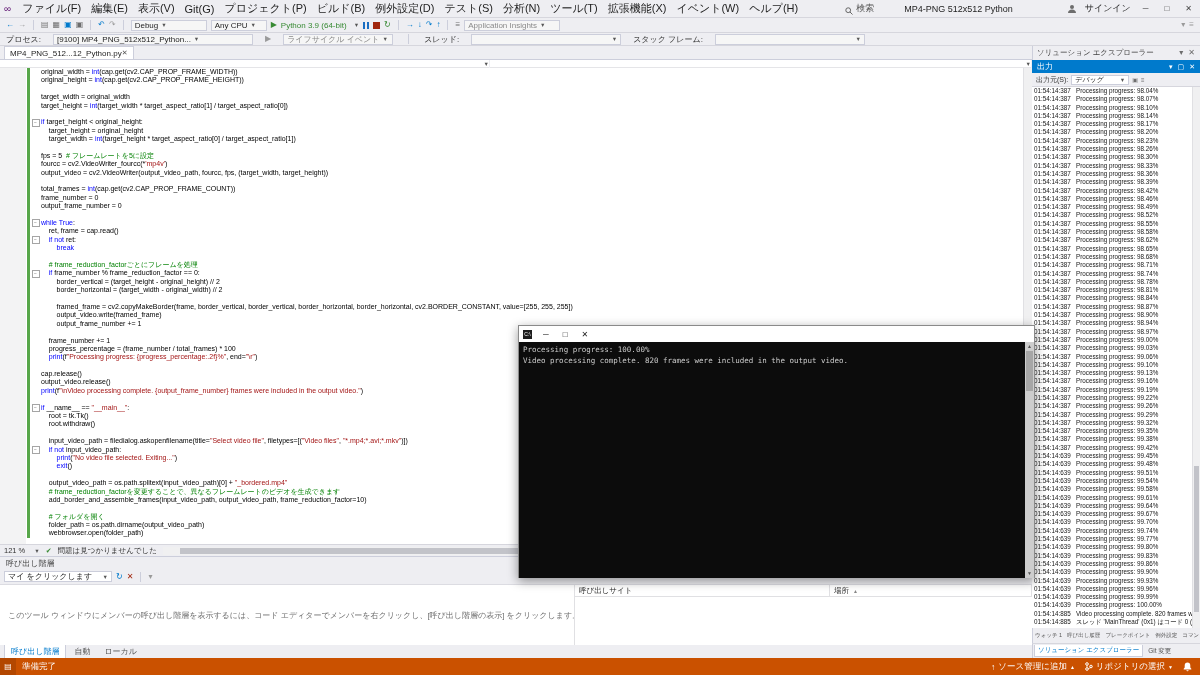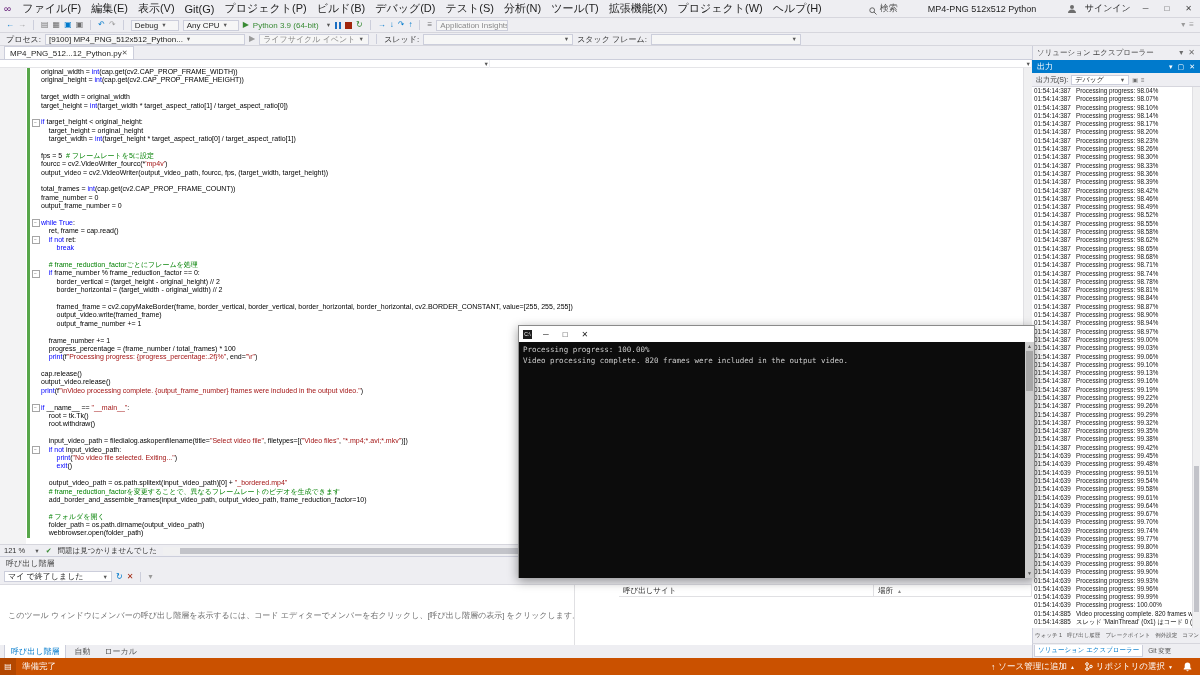--- a/index.html
+++ b/index.html
@@ -20,21 +20,21 @@
   .winbtn{font-size:8px;color:#444;padding:0 4px;}
   
   #toolbar{left:0;top:18px;width:1200px;height:15px;background:#eeeef2;border-bottom:1px solid #d6d6dd;display:flex;align-items:center;padding:0 6px;gap:4px;}
   .combo{background:#f6f6f6;border:1px solid #cccedb;height:11px;display:inline-flex;align-items:center;padding:0 3px;font-size:8px;color:#1e1e1e;white-space:nowrap;overflow:hidden;}
   .icon-stop{width:7px;height:7px;background:#a1260d;display:inline-block;}
   .icon-pause{display:inline-block;width:6px;height:7px;border-left:2px solid #1b6ec2;border-right:2px solid #1b6ec2;}
   .green{color:#388a34;}
   .blue{color:#007acc;}
   .gray{color:#9a9a9a;}
   
-  #debugbar{left:0;top:33px;width:1200px;height:13px;background:#eeeef2;border-bottom:1px solid #d6d6dd;display:flex;align-items:center;padding:0 6px;gap:4px;font-size:8px;color:#333;}
+  #debugbar{left:0;top:33px;width:1200px;height:13px;background:#eeeef2;border-bottom:1px solid #d6d6dd;display:flex;align-items:center;padding:0 6px;gap:12px;font-size:8px;color:#333;}
   
   #tabstrip{left:0;top:46px;width:1032px;height:14px;background:#eeeef2;border-bottom:1px solid #cccedb;display:flex;align-items:flex-end;padding-left:4px;}
   #doc-tab{background:#ffffff;border:1px solid #cccedb;border-bottom:none;height:13px;display:flex;align-items:center;padding:0 5px;font-size:8px;gap:0;}
   #navbar{left:0;top:60px;width:1032px;height:8px;background:#ffffff;border-bottom:1px solid #e5e5e8;display:flex;}
   .nav-combo{height:8px;display:flex;align-items:center;justify-content:flex-end;border-right:1px solid #eeeef2;}
   #editor{left:0;top:68px;width:1032px;height:476px;background:#ffffff;overflow:hidden;}
   #editor:before{content:"";position:absolute;left:0;top:0;width:26px;height:476px;background:#f3f3f4;}
   .codeline{display:flex;height:8.4px;align-items:stretch;position:relative;}
   .chg{width:3px;background:#57a64a;margin-left:27px;flex:none;}
   .fold{width:11px;flex:none;display:flex;align-items:center;justify-content:center;}
@@ -48,21 +48,21 @@
   #ed-hthumb{position:absolute;left:2%;top:1px;width:45%;height:6px;background:#c2c3c9;}
   .health-ok{color:#388a34;font-size:7px;}
   
   #ch-title{left:0;top:556px;width:1032px;height:13px;background:#eeeef2;display:flex;align-items:center;padding:0 6px;font-size:8px;color:#444;border-top:1px solid #cccedb;}
   #ch-title .icons{margin-left:auto;display:flex;gap:6px;}
   #ch-toolbar{left:0;top:569px;width:1032px;height:15px;background:#eeeef2;display:flex;align-items:center;gap:4px;padding:0 4px;}
   #ch-content{left:0;top:584px;width:1032px;height:61px;background:#ffffff;display:flex;border-top:1px solid #dcdce2;}
   #ch-left{width:575px;border-right:1px solid #e0e0e3;display:flex;align-items:center;justify-content:center;}
   #ch-msg{font-size:8px;color:#6d6d6d;white-space:nowrap;overflow:hidden;padding:0 8px;}
   #ch-right{flex:1;display:flex;flex-direction:column;}
-  .ch-cols{display:flex;height:12px;border-bottom:1px solid #e0e0e3;background:#ffffff;font-size:7.5px;color:#1e1e1e;margin-left:44px;}
+  .ch-cols{display:flex;height:12px;border-bottom:1px solid #e0e0e3;background:#ffffff;font-size:7.5px;color:#1e1e1e;}
   .ch-col{padding:1px 4px;border-right:1px solid #e0e0e3;display:flex;align-items:center;gap:4px;}
   
   #btabs{left:0;top:645px;width:1032px;height:13px;background:#eeeef2;display:flex;align-items:center;padding-left:4px;gap:2px;}
   .btab{padding:1px 6px;font-size:8px;color:#555;white-space:nowrap;}
   .btab.active{background:#ffffff;color:#007acc;border:1px solid #cccedb;border-top:none;}
   #statusbar{left:0;top:658px;width:1200px;height:17px;background:#ca5100;color:#ffffff;display:flex;align-items:center;font-size:8.5px;}
   #sb-task{width:16px;height:17px;display:flex;align-items:center;justify-content:center;background:#b34700;font-size:8px;color:#fff;}
   #sb-right{margin-left:auto;display:flex;align-items:center;gap:10px;padding-right:8px;}
   #sb-right .itm{display:flex;align-items:center;gap:3px;white-space:nowrap;}
   
@@ -101,26 +101,26 @@
 
 <div id="titlebar" class="abs">
   <span id="vslogo">∞</span>
   <div id="menubar" class="flex">
       <div class="menu-item">ファイル(F)</div>
       <div class="menu-item">編集(E)</div>
       <div class="menu-item">表示(V)</div>
       <div class="menu-item">Git(G)</div>
       <div class="menu-item">プロジェクト(P)</div>
       <div class="menu-item">ビルド(B)</div>
-      <div class="menu-item">デバッグ(D)</div>
+      <div class="menu-item">例外設定(D)</div>
       <div class="menu-item">テスト(S)</div>
       <div class="menu-item">分析(N)</div>
       <div class="menu-item">ツール(T)</div>
       <div class="menu-item">拡張機能(X)</div>
-      <div class="menu-item">プロジェクト(W)</div>
+      <div class="menu-item">イベント(W)</div>
       <div class="menu-item">ヘルプ(H)</div>
     </div>
   <div id="tb-search">
     <svg width="8" height="8" viewBox="0 0 8 8">
         <circle cx="3.2" cy="3.2" r="2.4" fill="none" stroke="#666" stroke-width="1"></circle>
         <line x1="5" y1="5" x2="7.5" y2="7.5" stroke="#666" stroke-width="1"></line>
       </svg>
     <span>検索</span>
   </div>
   <span id="tb-title">MP4-PNG 512x512 Python</span>
@@ -141,42 +141,42 @@
   <span class="ico gray">→</span>
   <span class="sep"></span>
   <span class="ico">▤</span>
   <span class="ico">▦</span>
   <span class="ico blue">▣</span>
   <span class="ico">▣</span>
   <span class="sep"></span>
   <span class="ico blue">↶</span>
   <span class="ico gray">↷</span>
   <span class="sep"></span>
-  <div class="combo" style="width:48px;">
+  <div class="combo" style="width:76px;">
       <span>Debug</span>
       <span class="chev">▼</span>
     </div>
   <div class="combo" style="width:56px;">
       <span>Any CPU</span>
       <span class="chev">▼</span>
     </div>
   <span class="ico green">▶</span>
   <span class="green" style="font-size:8px;">Python 3.9 (64-bit)</span>
   <span class="chev">▼</span>
   <span class="icon-pause"></span>
   <span class="icon-stop"></span>
   <span class="ico green">↻</span>
   <span class="sep"></span>
   <span class="ico blue">→</span>
   <span class="ico blue">↓</span>
   <span class="ico blue">↷</span>
   <span class="ico blue">↑</span>
   <span class="sep"></span>
   <span class="ico">≡</span>
-  <div class="combo" style="width:72px;color:#8a8a8a;">
+  <div class="combo" style="width:96px;color:#8a8a8a;">
       <span>Application Insights</span>
       <span class="chev">▼</span>
     </div>
   <span class="ico gray" style="margin-left:auto;">▾</span>
   <span class="ico gray">≡</span>
 </div>
 
 <div id="debugbar" class="abs">
   <span>プロセス:</span>
   <div class="combo" style="width:200px;">
@@ -518,21 +518,21 @@
 <div id="ch-title" class="abs">
   <span>呼び出し階層</span>
   <span class="icons">
     <span class="ico">▾</span>
     <span class="ico">▢</span>
     <span class="ico">✕</span>
   </span>
 </div>
 <div id="ch-toolbar" class="abs">
   <div class="combo" style="width:108px;background:#fff;">
-      <span>マイ で終了しました</span>
+      <span>マイ をクリックします</span>
       <span class="chev" style="margin-left:auto;">▼</span>
     </div>
   <span class="ico blue">↻</span>
   <span class="ico" style="color:#a1260d;">✕</span>
   <span class="sep"></span>
   <span class="ico gray">▾</span>
 </div>
 <div id="ch-content" class="abs">
   <div id="ch-left">
     <div id="ch-msg">このツール ウィンドウにメンバーの呼び出し階層を表示するには、コード エディターでメンバーを右クリックし、[呼び出し階層の表示] をクリックします。</div>

